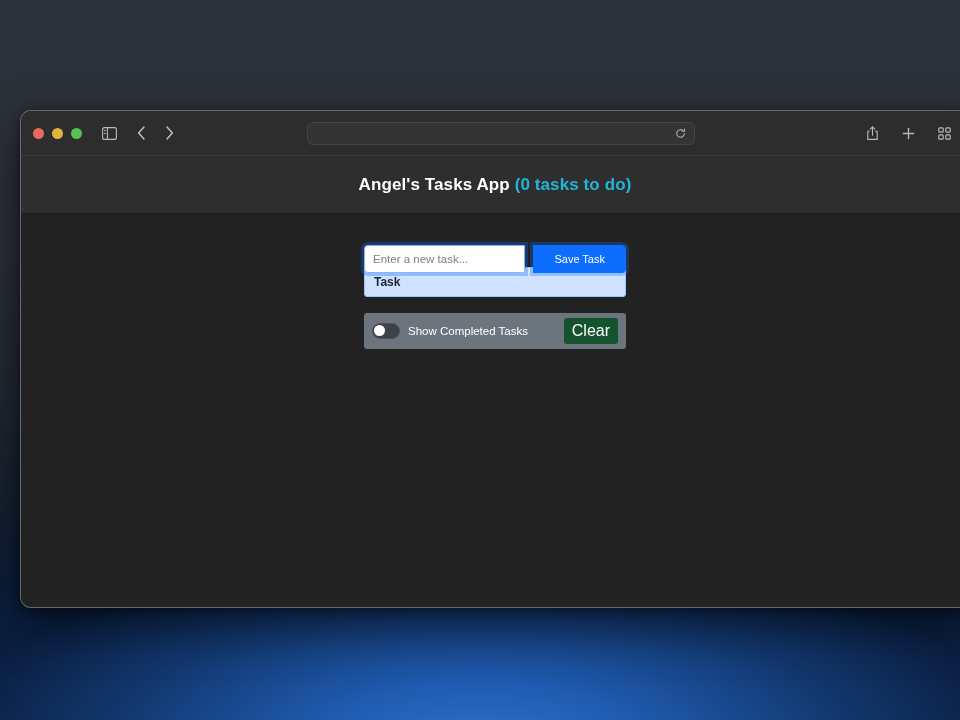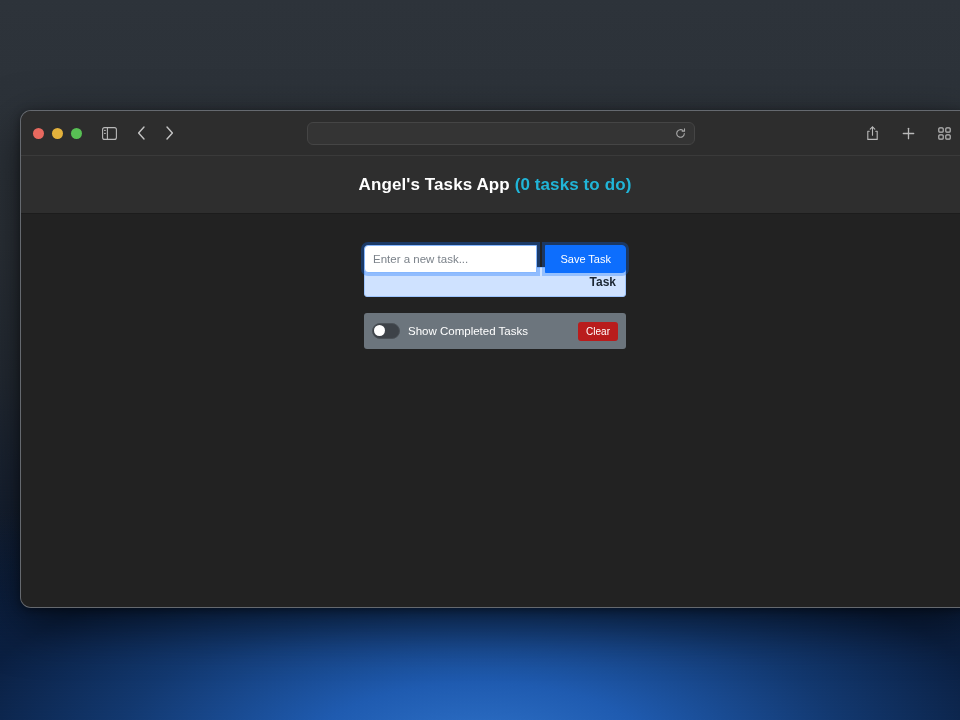--- a/index.html
+++ b/index.html
@@ -186,37 +186,36 @@
   }
   #task-input::placeholder { color: #7b828a; }
 
   #save-task-button {
     background: #0d6efd;
     color: #ffffff;
     font-family: "Liberation Sans", sans-serif;
     font-size: 11px;
     border: 1px solid #0d6efd;
     border-radius: 0 4px 4px 0;
-    padding: 0 14px;
+    padding: 0 20px;
     margin-left: 8px;
     height: 28px;
     cursor: pointer;
     white-space: nowrap;
     box-shadow: 0 0 0 3px rgba(13,110,253,0.30);
     position: relative;
     z-index: 1;
   }
 
   
   #task-list {
     background: #cfe2ff;
     border: 1px solid #9ec5fe;
     border-radius: 3px;
     margin-bottom: 16px;
-    text-align: right;
   }
   .task-row {
     padding: 7px 9px;
     font-size: 12px;
     font-weight: bold;
     color: #1b2633;
   }
 
   
   #task-footer {
@@ -248,26 +247,26 @@
     background: #ffffff;
   }
   #toggle-label {
     margin-left: 8px;
     font-size: 11.5px;
     color: #ffffff;
     white-space: nowrap;
   }
   #clear-button {
     margin-left: auto;
-    background: #b91c1c;
+    background: #14532d;
     color: #ffffff;
     border: none;
     border-radius: 3px;
     font-family: "Liberation Sans", sans-serif;
-    font-size: 10px;
+    font-size: 16px;
     padding: 4px 8px;
     cursor: pointer;
   }
 </style>
 </head>
 <body>
 
 <div id="desktop">
   <div id="desktop-noise"></div>
 </div>

